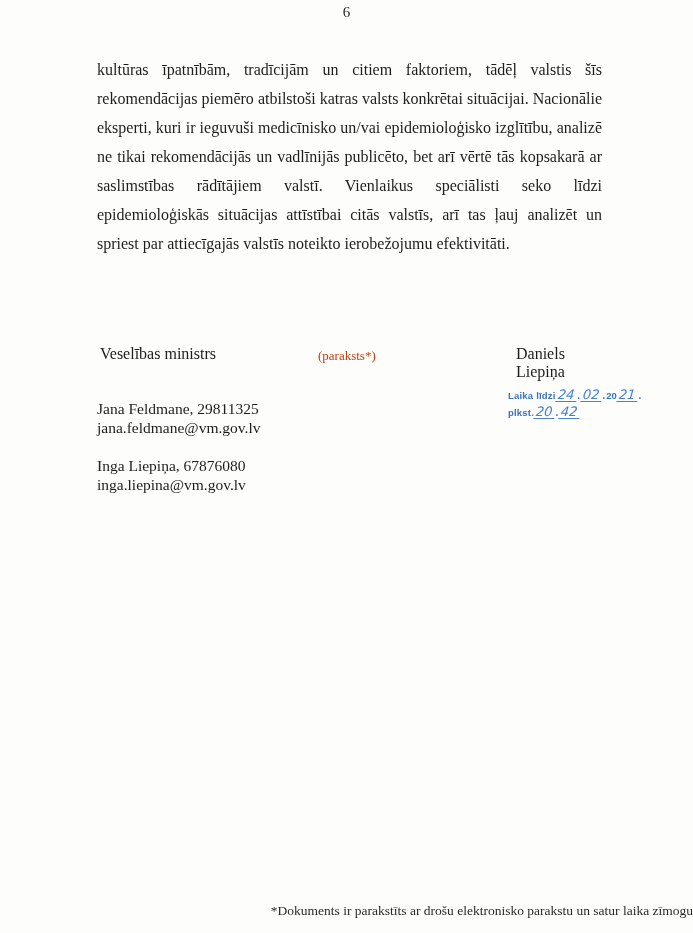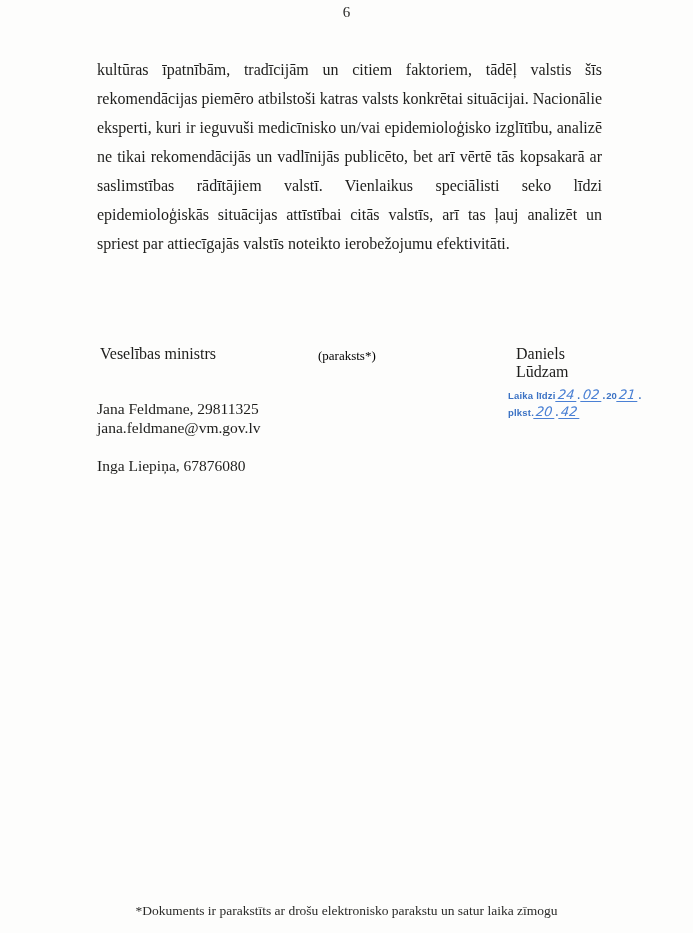--- a/index.html
+++ b/index.html
@@ -56,21 +56,21 @@
     position: absolute;
     left: 100px;
     top: 0;
     font-size: 16px;
   }
   .paraksts-note {
     position: absolute;
     left: 318px;
     top: 3px;
     font-size: 13px;
-    color: #000000;
+    color: #c2410c;
   }
   .signer-name {
     position: absolute;
     left: 516px;
     top: 0;
     font-size: 16px;
   }
   .stamp {
     position: absolute;
     left: 508px;
@@ -117,40 +117,40 @@
     font-size: 15.5px;
     line-height: 19px;
   }
   .contact-block { margin-bottom: 19px; }
   .contact-line { display: block; }
   .footer-note {
     position: absolute;
     top: 903px;
     left: 0;
     width: 100%;
-    text-align: center;
+    text-align: right;
     font-size: 13.5px;
     color: #2a2a28;
   }
 </style>
 </head>
 <body>
 
 <div class="page">
 
   <div class="page-number">6</div>
 
   <div class="body-text">
     <p class="para-1">kultūras īpatnībām, tradīcijām un citiem faktoriem, tādēļ valstis šīs rekomendācijas piemēro atbilstoši katras valsts konkrētai situācijai. Nacionālie eksperti, kuri ir ieguvuši medicīnisko un/vai epidemioloģisko izglītību, analizē ne tikai rekomendācijās un vadlīnijās publicēto, bet arī vērtē tās kopsakarā ar saslimstības rādītājiem valstī. Vienlaikus speciālisti seko līdzi epidemioloģiskās situācijas attīstībai citās valstīs, arī tas ļauj analizēt un spriest par attiecīgajās valstīs noteikto ierobežojumu efektivitāti.</p>
   </div>
 
   <div class="signature-row">
     <span class="signer-title">Veselības ministrs</span>
     <span class="paraksts-note">(paraksts*)</span>
-    <span class="signer-name">Daniels Lūdzam</span>
+    <span class="signer-name">Daniels Liepiņa</span>
   </div>
 
   <div class="stamp">
     <div class="stamp-line">
       <span class="stamp-label">Laika līdzi</span>
       <span class="hand">24</span>
       <span class="stamp-sep">.</span>
       <span class="hand">02</span>
       <span class="stamp-sep">.</span>
       <span class="stamp-print">20</span>
@@ -165,18 +165,19 @@
     </div>
   </div>
 
   <div class="contacts">
     <div class="contact-block">
       <span class="contact-line">Jana Feldmane, 29811325</span>
       <span class="contact-line">jana.feldmane@vm.gov.lv</span>
     </div>
     <div class="contact-block">
       <span class="contact-line">Inga Liepiņa, 67876080</span>
+      <span class="contact-line">inga.liepina@vm.gov.lv</span>
     </div>
   </div>
 
   <div class="footer-note">*Dokuments ir parakstīts ar drošu elektronisko parakstu un satur laika zīmogu</div>
 
 </div>
 
 </body></html>

